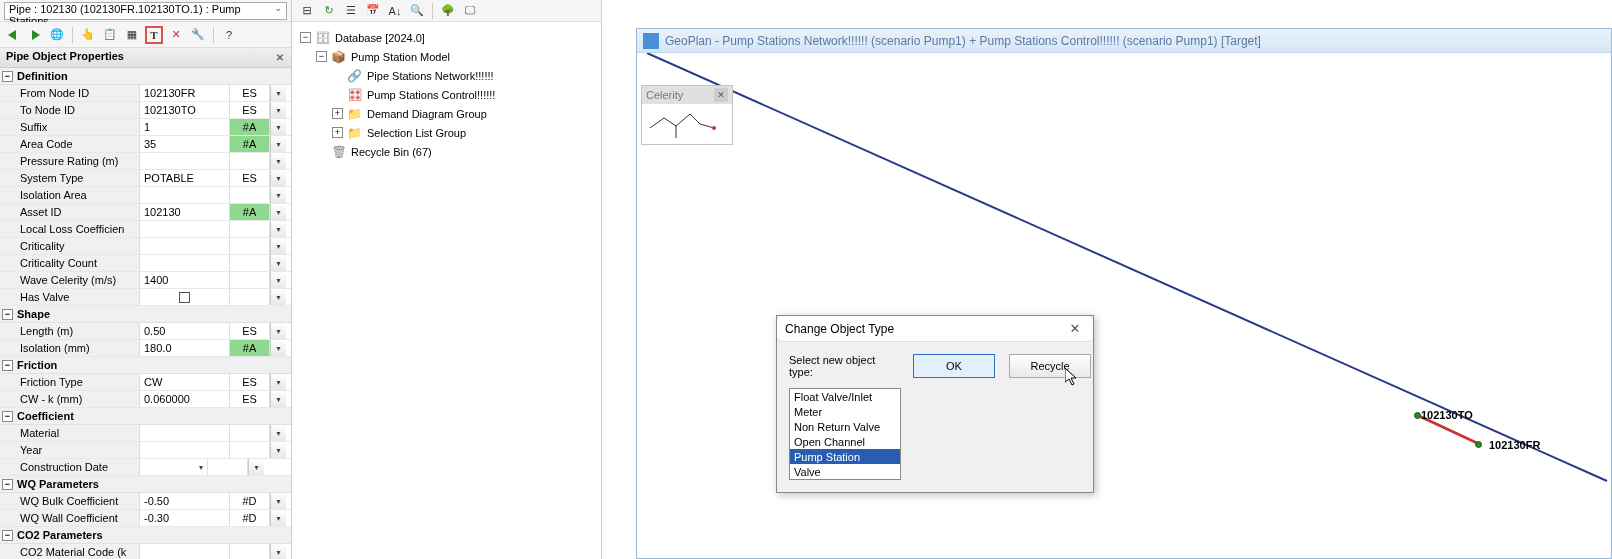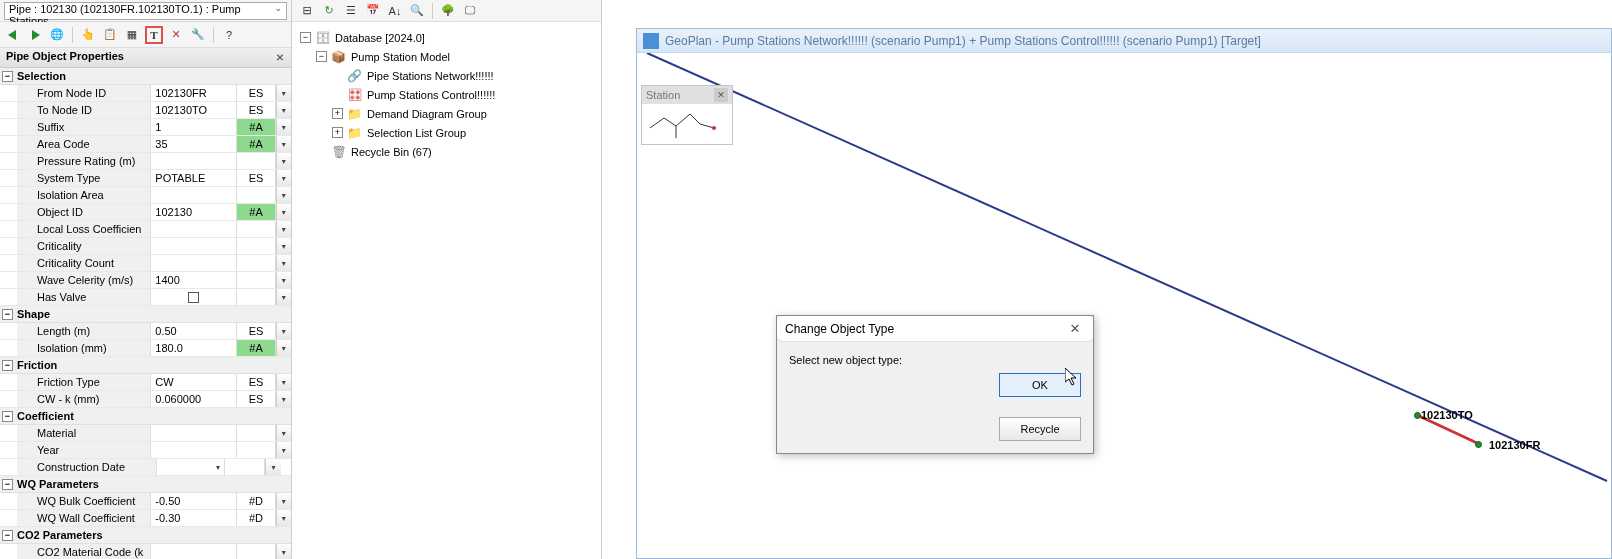--- a/index.html
+++ b/index.html
@@ -107,21 +107,20 @@
 }
 .prop-label {
   width: 140px;
   padding: 1px 4px 1px 20px;
   background: #f0f0f0;
   border-right: 1px solid #ddd;
   white-space: nowrap;
   overflow: hidden;
   display: flex;
   align-items: center;
-  margin-left: 17px;
 }
 .prop-val {
   width: 90px;
   padding: 1px 4px;
   border-right: 1px solid #ddd;
   background: #fff;
   display: flex;
   align-items: center;
   overflow: hidden;
 }
@@ -321,23 +320,22 @@
   height: 15px;
   display: flex;
   align-items: center;
 }
 .obj-listbox .li.selected {
   background: #2a5db0;
   color: #fff;
 }
 .dialog-buttons {
   display: flex;
-  flex-direction: column;
-  gap: 20px;
-  margin-top: 19px;
+  flex-direction: row;
+  gap: 14px;
 }
 .dlg-btn {
   width: 82px; height: 24px;
   background: linear-gradient(#fefefe,#e8e8e8);
   border: 1px solid #aaa;
   display: flex;
   align-items: center;
   justify-content: center;
   font-size: 11px;
 }
@@ -386,21 +384,21 @@
       <div class="tb-sep"></div>
       <div class="tb-btn">?</div>
     </div>
     <div class="panel-title">
       <span>Pipe Object Properties</span>
       <span class="panel-close">✕</span>
     </div>
     <div class="prop-grid" id="propgrid">
         <div class="grp-header">
           <span class="expander">−</span>
-          <span>Selection</span>
+          <span>Definition</span>
         </div>
         <div class="prop-row">
           <div class="prop-label">From Node ID</div>
           <div class="prop-val">102130FR</div>
           <div class="prop-flag ">ES</div>
           <div class="prop-dd">▾</div>
         </div>
         <div class="prop-row">
           <div class="prop-label">To Node ID</div>
           <div class="prop-val">102130TO</div>
@@ -431,21 +429,21 @@
           <div class="prop-flag ">ES</div>
           <div class="prop-dd">▾</div>
         </div>
         <div class="prop-row">
           <div class="prop-label">Isolation Area</div>
           <div class="prop-val"></div>
           <div class="prop-flag "></div>
           <div class="prop-dd">▾</div>
         </div>
         <div class="prop-row">
-          <div class="prop-label">Object ID</div>
+          <div class="prop-label">Asset ID</div>
           <div class="prop-val">102130</div>
           <div class="prop-flag flag-green">#A</div>
           <div class="prop-dd">▾</div>
         </div>
         <div class="prop-row">
           <div class="prop-label">Local Loss Coefficien</div>
           <div class="prop-val"></div>
           <div class="prop-flag "></div>
           <div class="prop-dd">▾</div>
         </div>
@@ -624,21 +622,21 @@
           <line x1="10" y1="0" x2="970" y2="428" stroke="#2a3a8b" stroke-width="2"></line>
           <line x1="780" y1="362" x2="840" y2="390" stroke="#c33" stroke-width="3"></line>
         </svg>
         <div class="node-dot" style="left:777px; top:359px;"></div>
         <div class="node-dot" style="left:838px; top:388px;"></div>
         <div class="node-label" style="left:784px; top:356px;">102130TO</div>
         <div class="node-label" style="left:852px; top:386px;">102130FR</div>
 
         <div class="locator">
           <div class="locator-header">
-            <span>Station</span>
+            <span>Celerity</span>
             <span class="locator-close">✕</span>
           </div>
           <div class="locator-body">
             <svg width="90" height="40">
               <polyline points="8,24 22,14 34,22 48,10 58,20 72,24" stroke="#333" stroke-width="1" fill="none"></polyline>
               <polyline points="34,22 34,34" stroke="#333" stroke-width="1" fill="none"></polyline>
               <circle cx="72" cy="24" r="2" fill="#c33"></circle>
             </svg>
           </div>
         </div>
@@ -648,20 +646,28 @@
 </div>
 
 <div class="dialog">
   <div class="dialog-title">
     <span>Change Object Type</span>
     <span class="dialog-close">✕</span>
   </div>
   <div class="dialog-body">
     <div class="dialog-left">
       <div class="dialog-label">Select new object type:</div>
+      <div class="obj-listbox" id="objlist">
+          <div class="li">Float Valve/Inlet</div>
+          <div class="li">Meter</div>
+          <div class="li">Non Return Valve</div>
+          <div class="li">Open Channel</div>
+          <div class="li selected">Pump Station</div>
+          <div class="li">Valve</div>
+        </div>
     </div>
     <div class="dialog-buttons">
       <div class="dlg-btn primary">OK</div>
       <div class="dlg-btn">Recycle</div>
     </div>
   </div>
 </div>
 
 <svg class="cursor" viewBox="0 0 16 20">
   <polygon points="0,0 0,14 4,11 7,17 9,16 6,10 11,10" fill="#fff" stroke="#000" stroke-width="1"></polygon>

